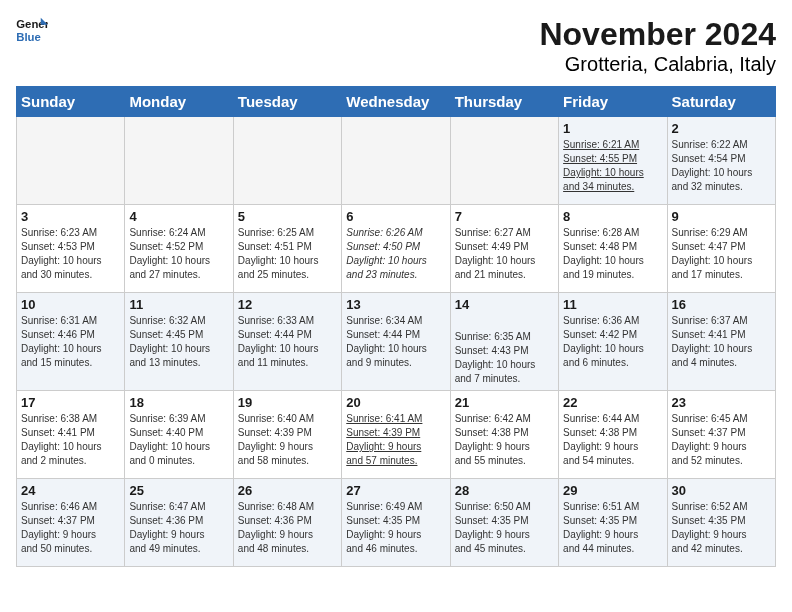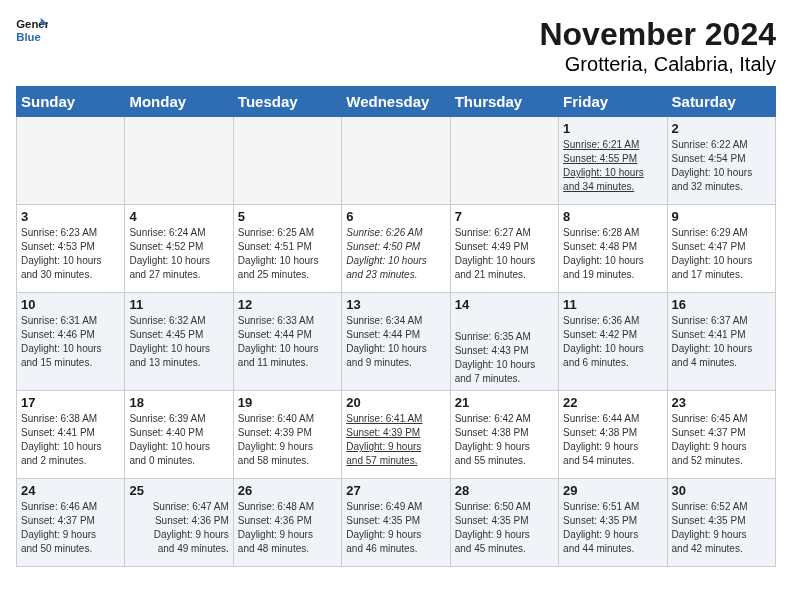--- a/index.html
+++ b/index.html
@@ -283,21 +283,21 @@
       <tr>
         <td class="shaded">
           <div class="day-num">24</div>
           <div class="day-info" style="white-space: pre-line;">Sunrise: 6:46 AM
 Sunset: 4:37 PM
 Daylight: 9 hours
 and 50 minutes.</div>
         </td>
         <td class="shaded">
           <div class="day-num">25</div>
-          <div class="day-info" style="white-space: pre-line; text-align: right;">Sunrise: 6:47 AM
+          <div class="day-info" style="white-space: pre-line;">Sunrise: 6:47 AM
 Sunset: 4:36 PM
 Daylight: 9 hours
 and 49 minutes.</div>
         </td>
         <td class="shaded">
           <div class="day-num">26</div>
           <div class="day-info" style="white-space: pre-line;">Sunrise: 6:48 AM
 Sunset: 4:36 PM
 Daylight: 9 hours
 and 48 minutes.</div>

